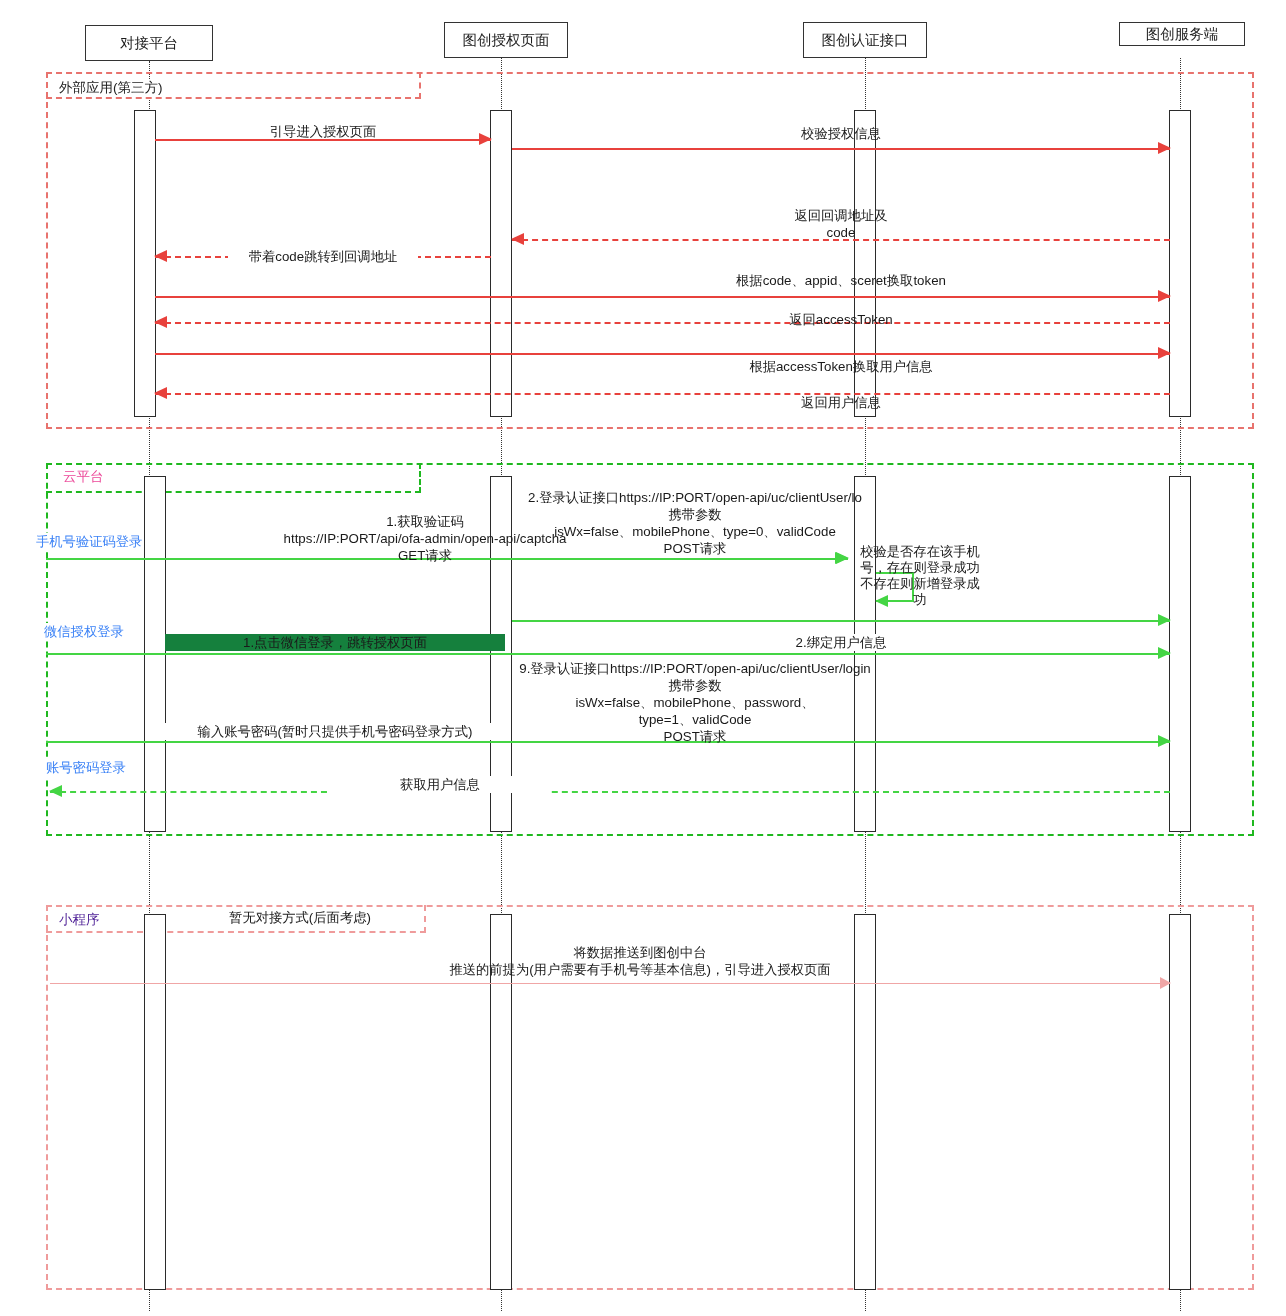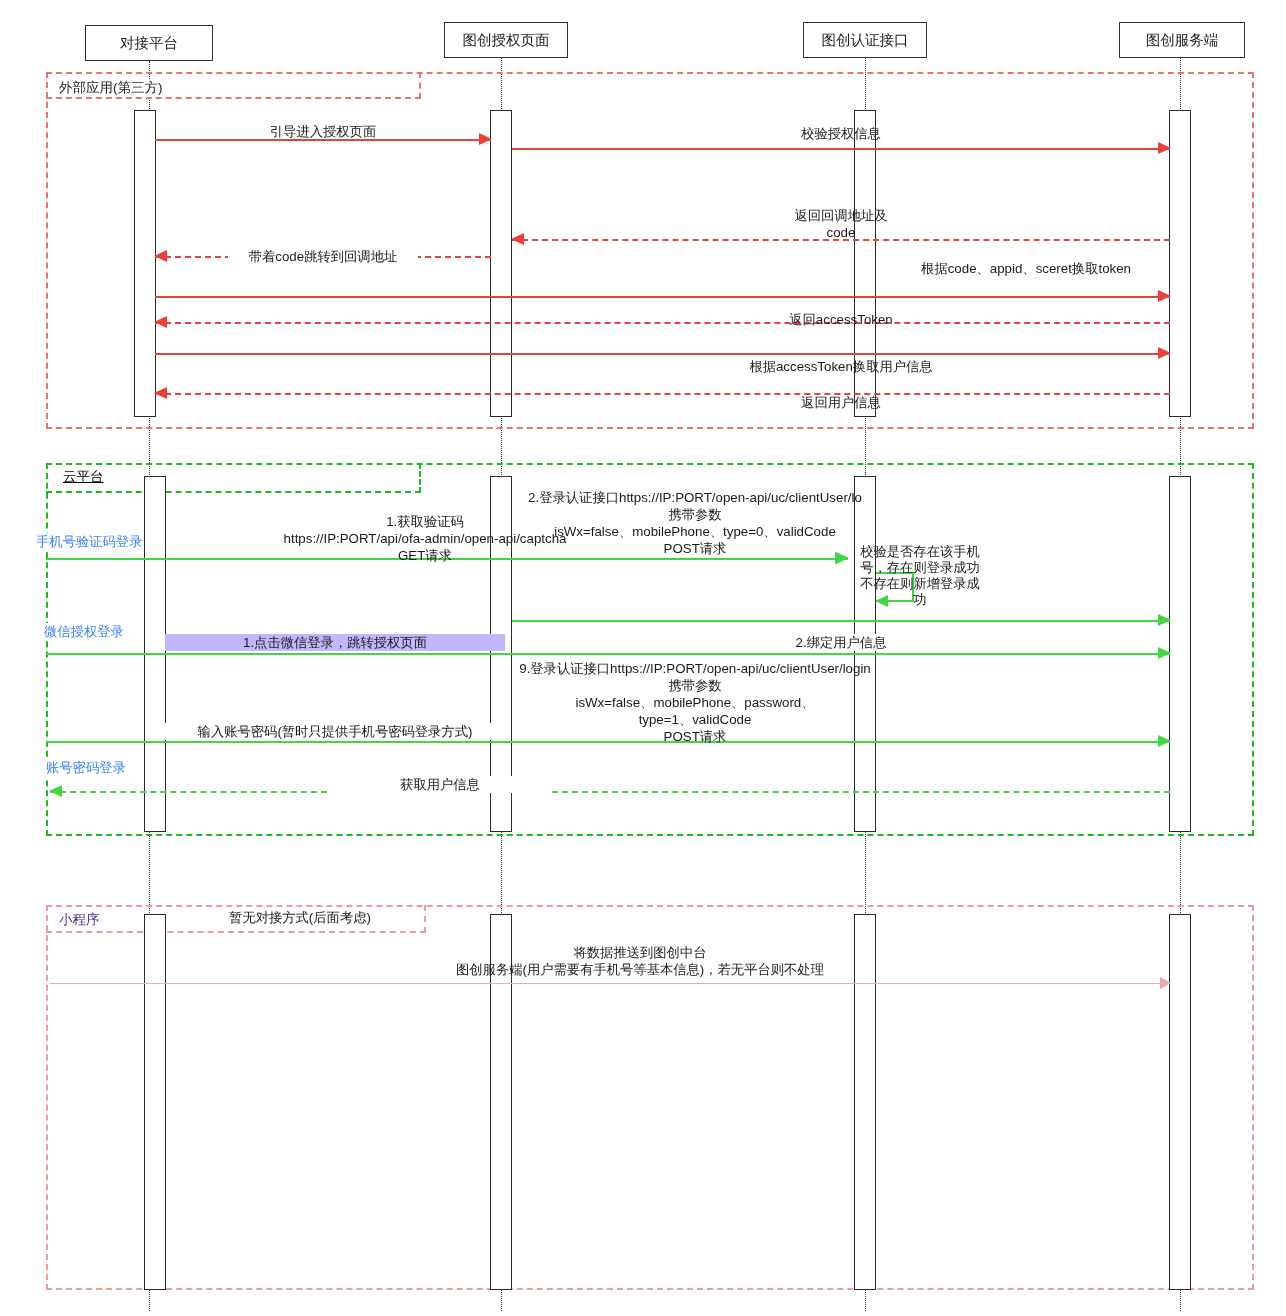--- a/index.html
+++ b/index.html
@@ -21,21 +21,21 @@
               border:1.7px solid #2b2b2b;box-sizing:border-box;z-index:12;}
 
   
   .frag{position:absolute;box-sizing:border-box;z-index:5;background:transparent;}
   .frag.red{border:2px dashed #e8736e;}
   .frag.green{border:2.4px dashed #1fb81f;}
   .frag.pink{border:2px dashed #ef9b9b;}
   .frag-label{position:absolute;font-size:13.5px;white-space:nowrap;z-index:8;
               background:#fff;padding:0 3px;}
   .frag-label.red{color:#222;}
-  .frag-label.green{color:#000000;text-decoration:underline;}
+  .frag-label.green{color:#ec4899;}
   .frag-label.pink{color:#4c1d95;}
   
   .frag-tab{position:absolute;box-sizing:border-box;z-index:6;
             border-right:2px dashed #e8736e;border-bottom:2px dashed #e8736e;}
   .frag-tab.green{border-right:2.4px dashed #1fb81f;border-bottom:2.4px dashed #1fb81f;}
   .frag-tab.pink{border-right:2px dashed #ef9b9b;border-bottom:2px dashed #ef9b9b;}
 
   
   .msg{position:absolute;height:0;z-index:20;}
   .msg .shaft{position:absolute;left:0;top:0;width:100%;height:0;}
@@ -73,21 +73,21 @@
 
   <div class="actor-box" style="left:85px;top:25px;width:128px;height:36px;">
     <span>对接平台</span>
   </div>
   <div class="actor-box" style="left:444px;top:22px;width:124px;height:36px;">
     <span>图创授权页面</span>
   </div>
   <div class="actor-box" style="left:803px;top:22px;width:124px;height:36px;">
     <span>图创认证接口</span>
   </div>
-  <div class="actor-box" style="left:1119px;top:22px;width:126px;height:36px;">
+  <div class="actor-box" style="left:1119px;top:22px;width:126px;height:24px;">
     <span>图创服务端</span>
   </div>
 
   <div class="lifeline" style="left:149px;top:61px;height:1250px;"></div>
   <div class="lifeline" style="left:501px;top:58px;height:1253px;"></div>
   <div class="lifeline" style="left:865px;top:58px;height:1253px;"></div>
   <div class="lifeline" style="left:1180px;top:58px;height:1253px;"></div>
 
   <div class="frag red" style="left:46px;top:72px;width:1208px;height:357px;"></div>
   <div class="frag-tab" style="left:46px;top:72px;width:375px;height:27px;"></div>
@@ -139,21 +139,21 @@
   <div class="msg dash red" style="left:155px;top:256px;width:336px;">
     <div class="shaft"></div>
       <div class="head l red"></div>
   </div>
   <div class="msg-label" style="left:228px;top:248px;width:190px;background:#fff;">带着code跳转到回调地址</div>
 
   <div class="msg solid red" style="left:155px;top:296px;width:1015px;">
     <div class="shaft"></div>
       <div class="head r red"></div>
   </div>
-  <div class="msg-label" style="left:551px;top:260px;width:580px;text-align:right;">根据code、appid、sceret换取token</div>
+  <div class="msg-label" style="left:551px;top:272px;width:580px;">根据code、appid、sceret换取token</div>
 
   <div class="msg dash red" style="left:155px;top:322px;width:1015px;">
     <div class="shaft"></div>
       <div class="head l red"></div>
   </div>
   <div class="msg-label" style="left:551px;top:311px;width:580px;">返回accessToken</div>
 
   <div class="msg solid red" style="left:155px;top:353px;width:1015px;">
     <div class="shaft"></div>
       <div class="head r red"></div>
@@ -192,21 +192,21 @@
 号，存在则登录成功
 不存在则新增登录成
 功</div>
 
   <div class="entry-label" style="left:42px;top:623px;background:#fff;padding:0 2px;">微信授权登录</div>
 
   <div class="msg solid green" style="left:46px;top:653px;width:1124px;">
     <div class="shaft"></div>
       <div class="head r green"></div>
   </div>
-  <div class="msg-label" style="left:165px;top:634px;width:340px;background:#c4b5fd;">1.点击微信登录，跳转授权页面</div>
+  <div class="msg-label" style="left:165px;top:634px;width:340px;background:#15803d;">1.点击微信登录，跳转授权页面</div>
 
   <div class="msg solid green" style="left:512px;top:620px;width:658px;">
     <div class="shaft"></div>
       <div class="head r green"></div>
   </div>
   <div class="msg-label" style="left:551px;top:634px;width:580px;background:#fff;">2.绑定用户信息</div>
 
   <div class="msg-label" style="left:497px;top:660px;width:396px;">9.登录认证接口https://IP:PORT/open-api/uc/clientUser/login
 携带参数
 isWx=false、mobilePhone、password、
@@ -225,15 +225,15 @@
     <div class="shaft"></div>
       <div class="head l green"></div>
   </div>
   <div class="msg-label" style="left:330px;top:776px;width:220px;background:#fff;">获取用户信息</div>
 
   <div class="msg solid pink" style="left:50px;top:983px;width:1120px;">
     <div class="shaft"></div>
       <div class="head r pink"></div>
   </div>
   <div class="msg-label" style="left:250px;top:944px;width:780px;">将数据推送到图创中台
-图创服务端(用户需要有手机号等基本信息)，若无平台则不处理</div>
+推送的前提为(用户需要有手机号等基本信息)，引导进入授权页面</div>
 
 </div>
 
 </body></html>

